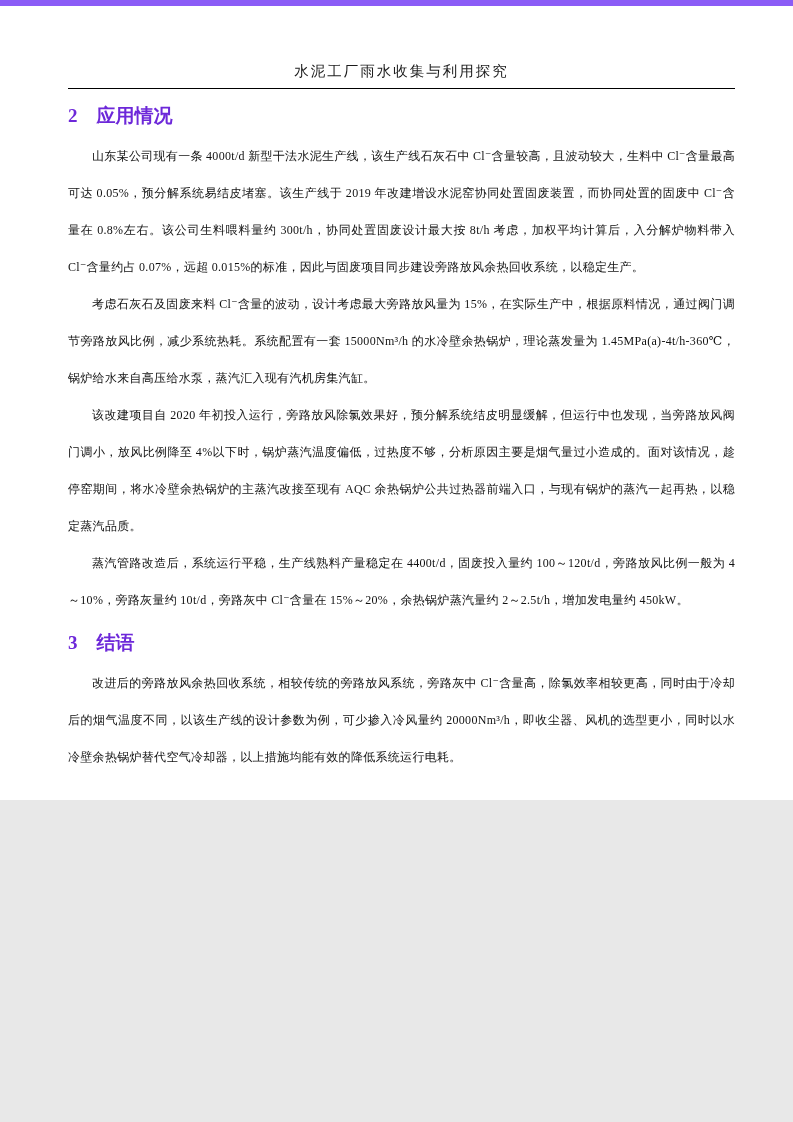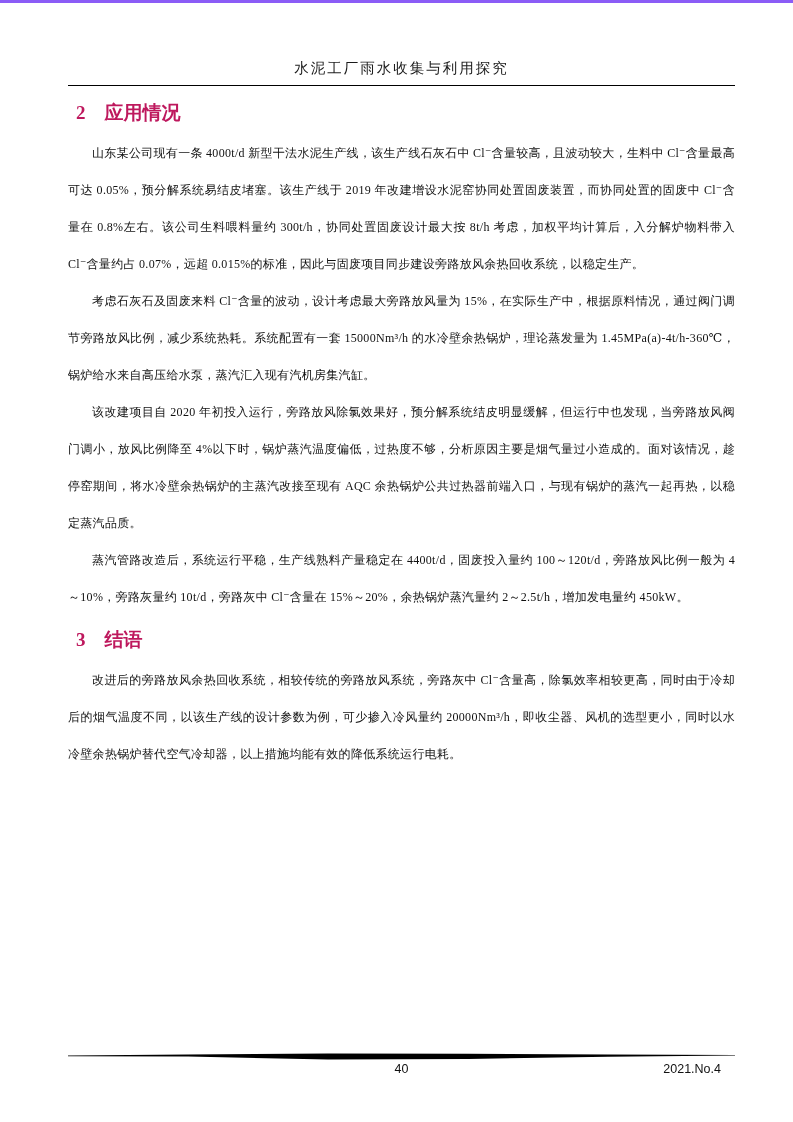--- a/index.html
+++ b/index.html
@@ -1,26 +1,26 @@
 <!DOCTYPE html>
 <html lang="zh"><head>
 <meta charset="utf-8">
 <style>
   html, body { margin: 0; padding: 0; background: #e8e8e8; }
   .page {
     position: relative;
     width: 793px;
-    height: 1122px;
+    height: 800px;
     margin: 0 auto;
     background: #ffffff;
     color: #111;
     font-family: "Liberation Serif", "DejaVu Serif", serif;
     overflow: hidden;
     box-sizing: border-box;
-    border-top: 3px solid #8b5cf6;
+    border-top: 6px solid #8b5cf6;
   }
   .content-col {
     position: absolute;
     left: 68px;
     width: 667px;
   }
   
   .running-header {
     top: 56px;
     text-align: center;
@@ -41,26 +41,26 @@
     letter-spacing: 0.3px;
   }
   p.continuation {
     margin: 0 0 2px 0;
     font-size: 17.5px;
     line-height: 31px;
     text-indent: 0;
     letter-spacing: 0.3px;
   }
   .section-heading {
-    margin: 6px 0 8px 8px;
+    margin: 6px 0 8px 0;
     font-size: 19px;
     font-weight: bold;
     line-height: 28px;
     font-family: "Liberation Sans", "DejaVu Sans", sans-serif;
-    color: #be185d;
+    color: #6d28d9;
   }
   .section-heading .h-num {
     font-family: "Liberation Serif", "DejaVu Serif", serif;
     font-weight: bold;
     margin-right: 19px;
   }
   .section-heading.second { margin-top: 10px; }
   
   .footer-rule-wrap {
     position: absolute;

